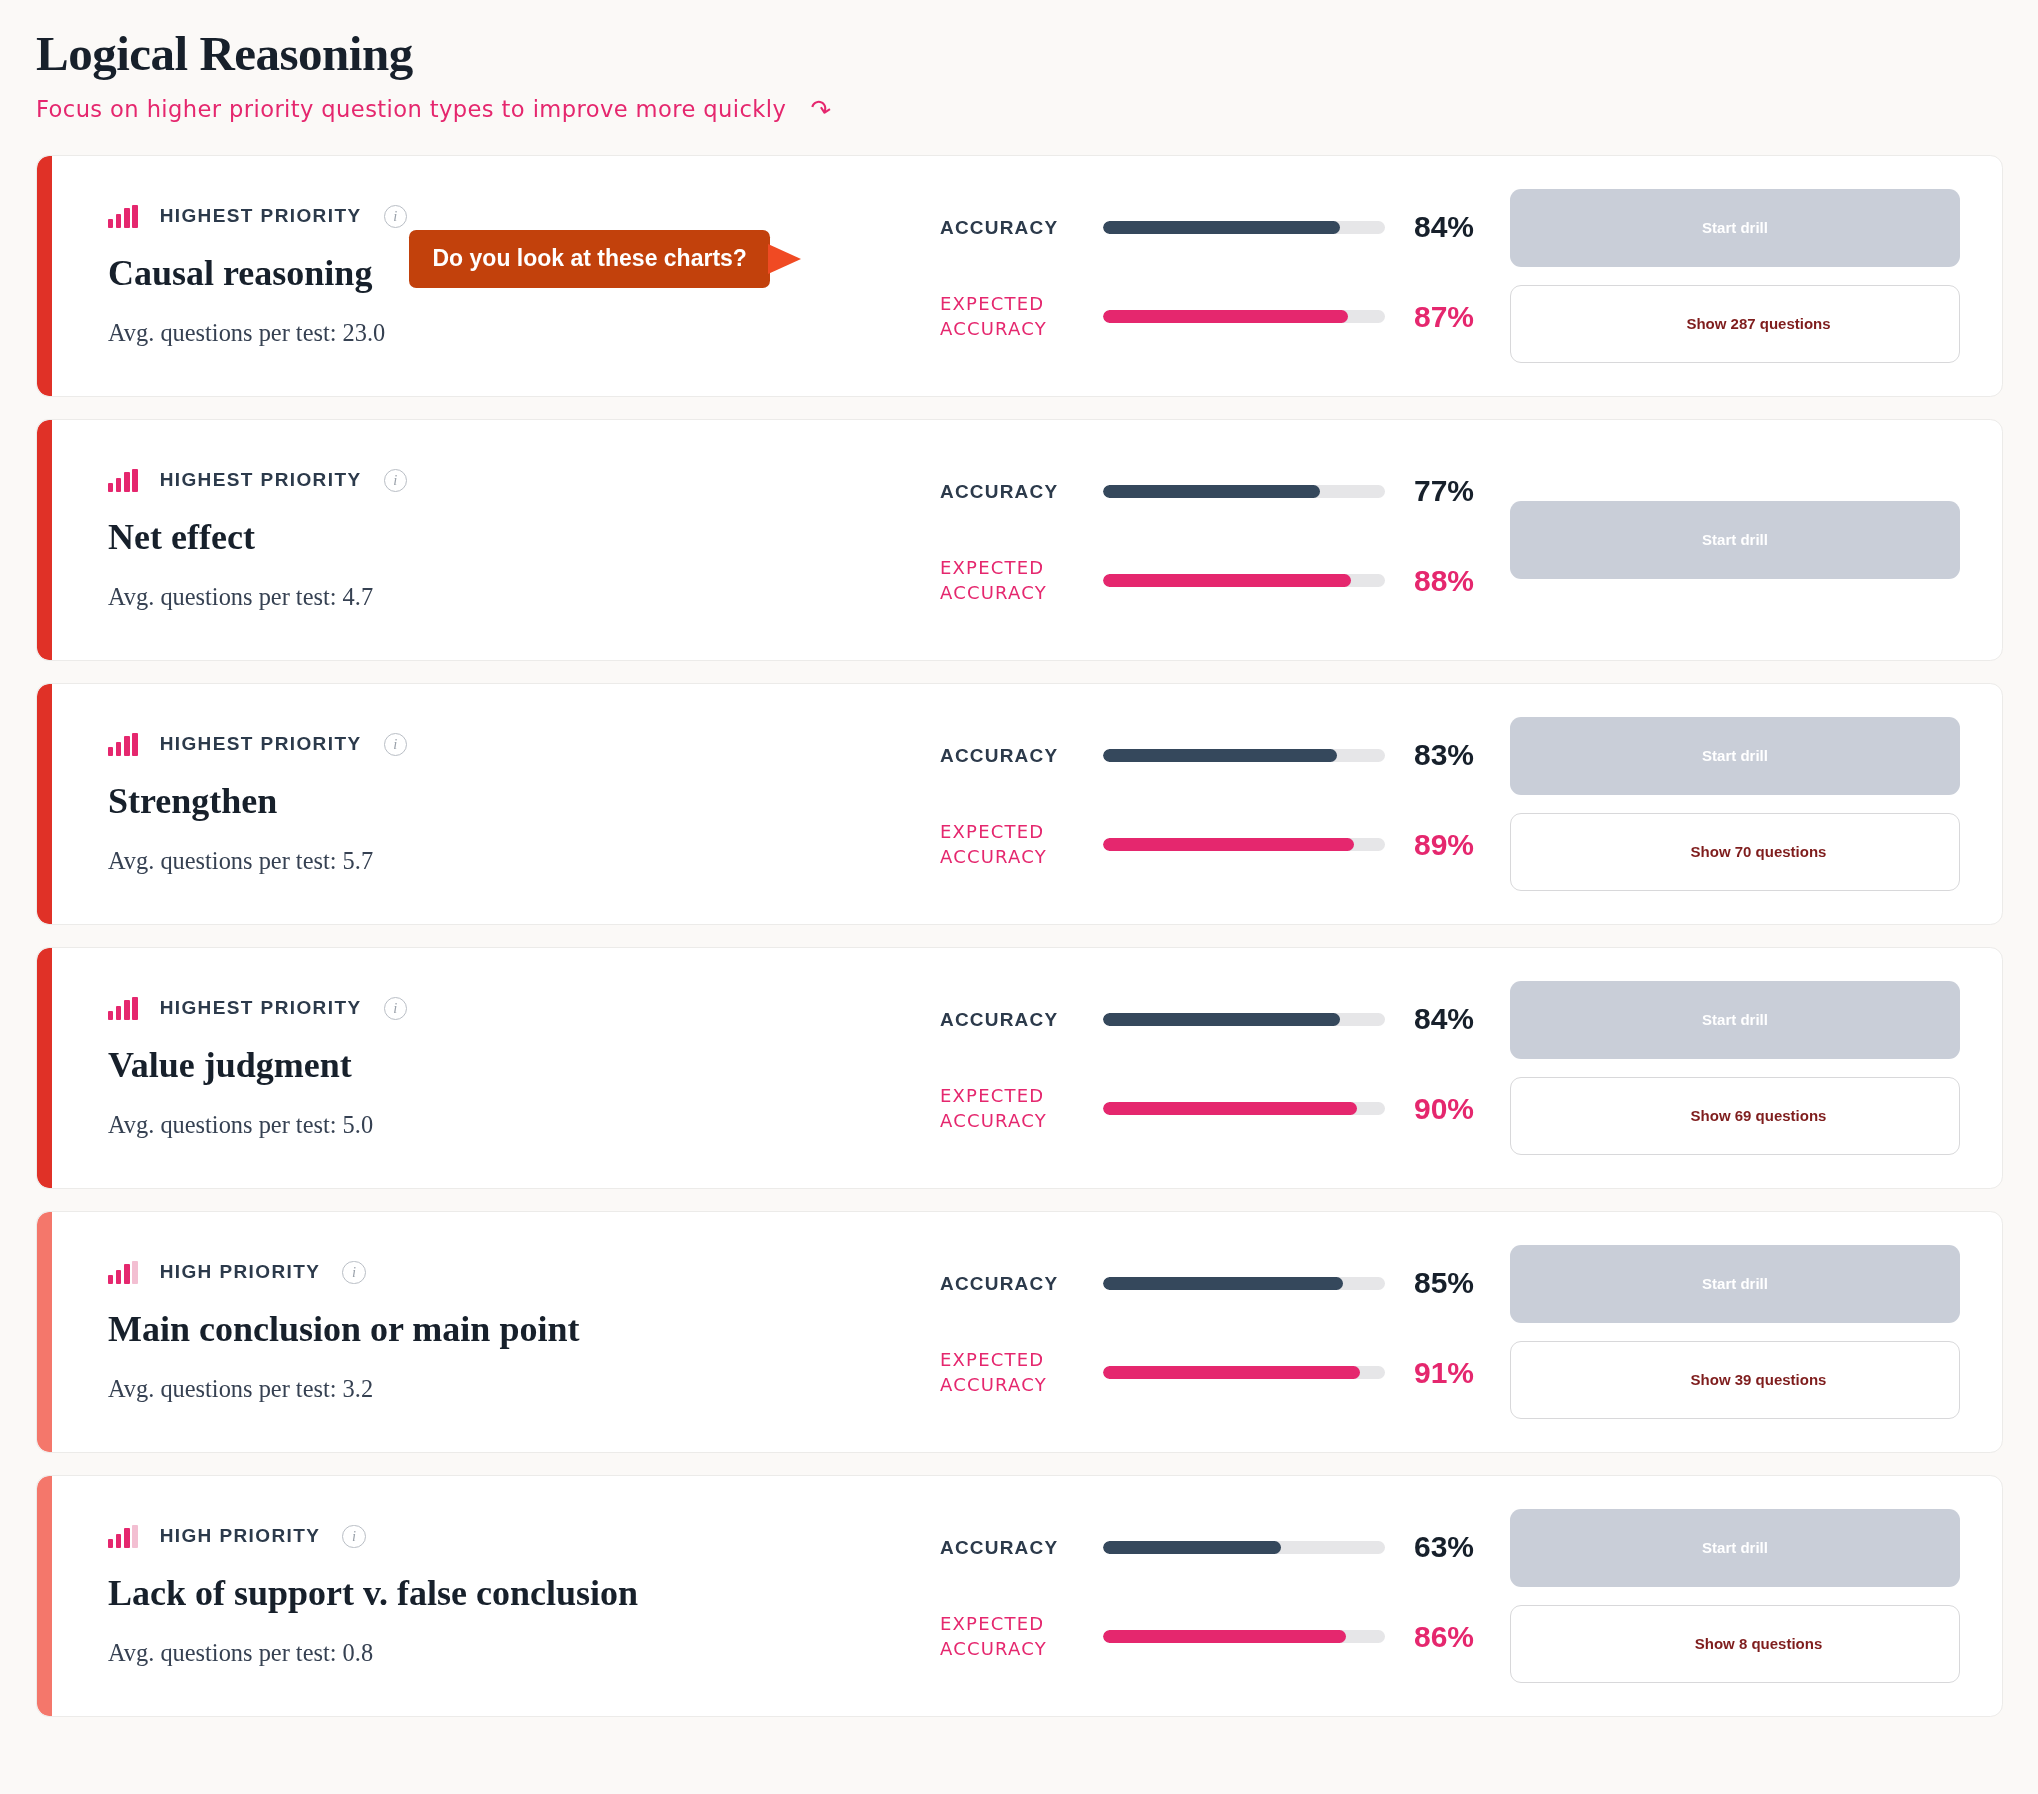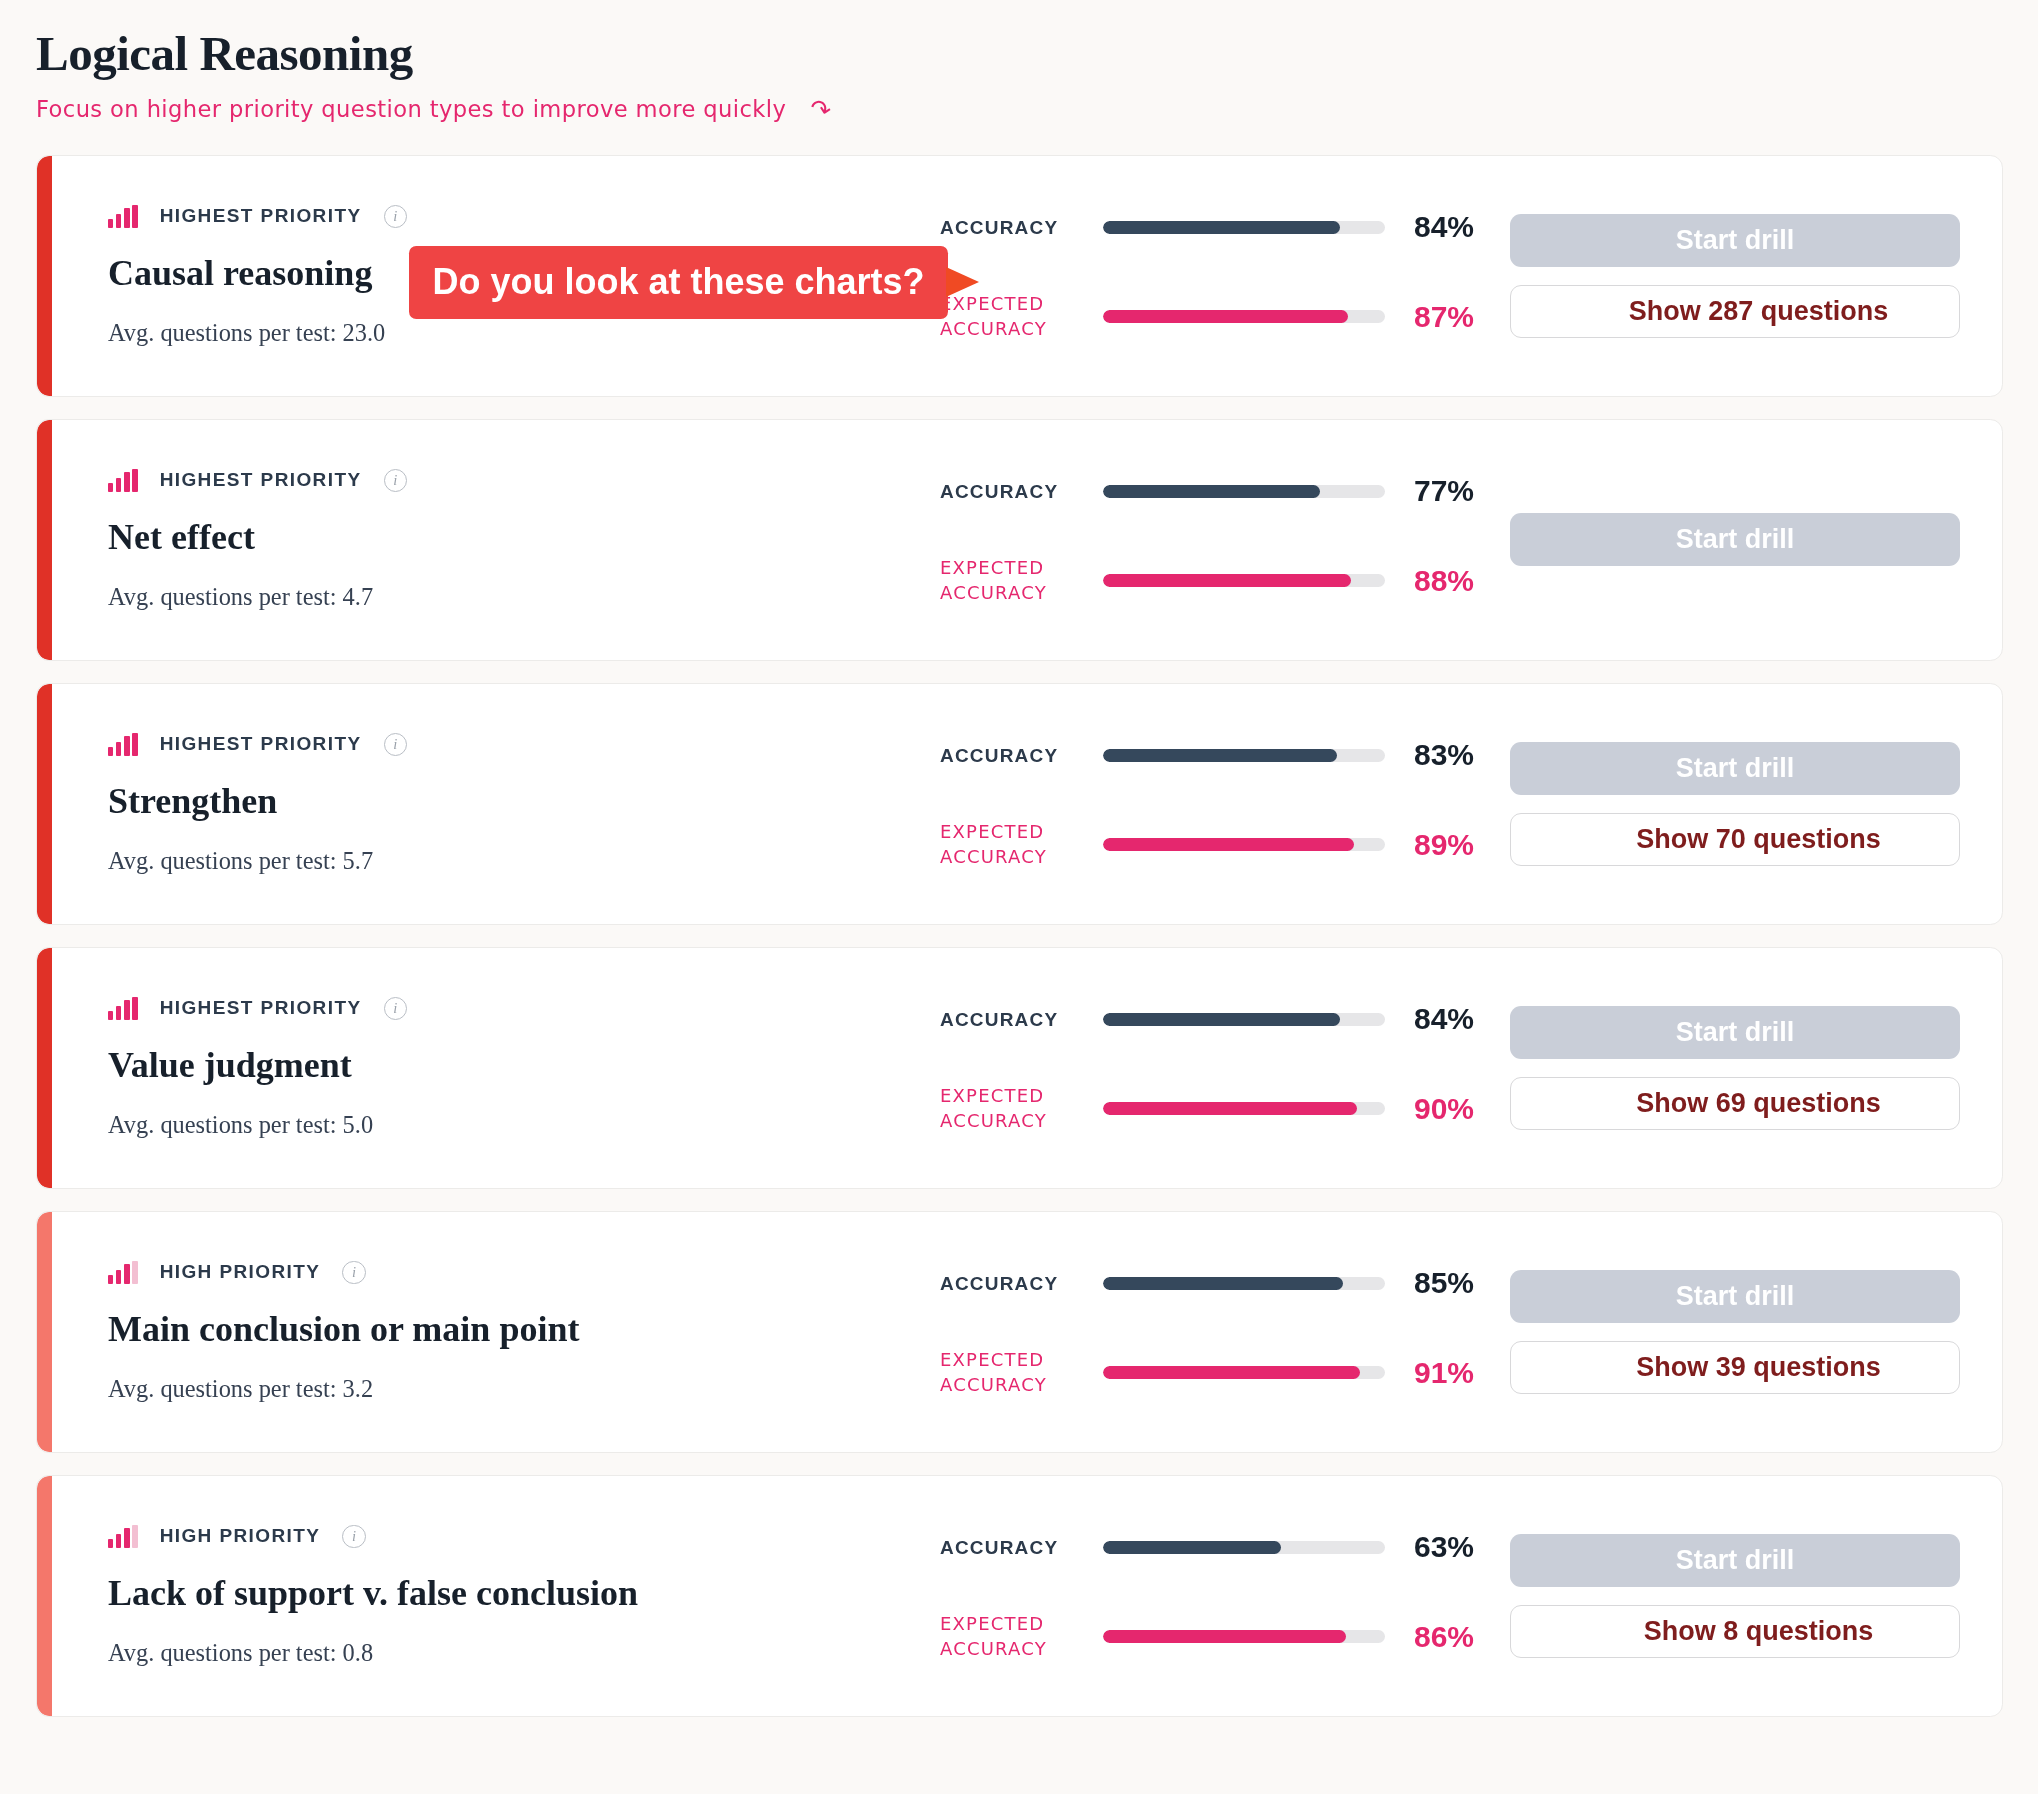--- a/index.html
+++ b/index.html
@@ -147,23 +147,23 @@
 
   .card-actions {
     flex: 1 1 auto;
     display: flex;
     flex-direction: column;
     align-items: stretch;
     gap: 18px;
     padding-left: 27px;
   }
   .btn {
-    height: 53px;
+    height: 78px;
     border-radius: 11px;
-    font-size: 27px;
+    font-size: 15px;
     font-weight: bold;
     display: flex;
     align-items: center;
     justify-content: center;
     border: 0.9px solid transparent;
     cursor: pointer;
   }
   .btn-primary {
     background: #c9ced8;
     color: #ffffff;
@@ -172,24 +172,24 @@
     background: #ffffff;
     border: 0.9px solid #d8d8da;
     color: #7f1d1d;
     padding-left: 47px;
   }
 
   
   .callout {
     position: absolute;
     left: 409px;
-    top: 246px;
-    background: #ef4444;
+    top: 230px;
+    background: #c2410c;
     color: #ffffff;
-    font-size: 36px;
+    font-size: 23px;
     font-weight: bold;
     padding: 15.4px 23.5px;
     border-radius: 7.2px;
     white-space: nowrap;
     z-index: 20;
   }
   .callout::after {
     content: "";
     position: absolute;
     right: -31px;

